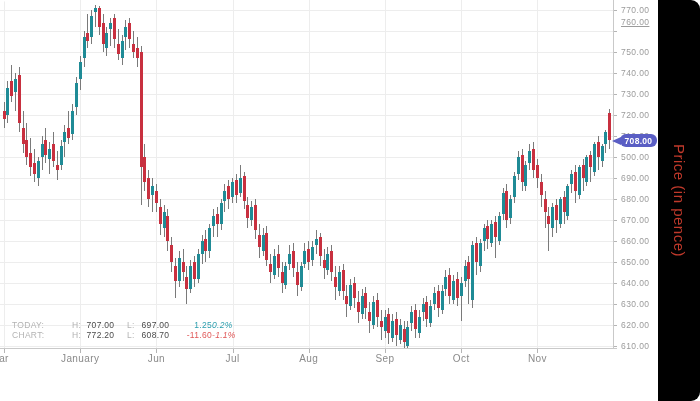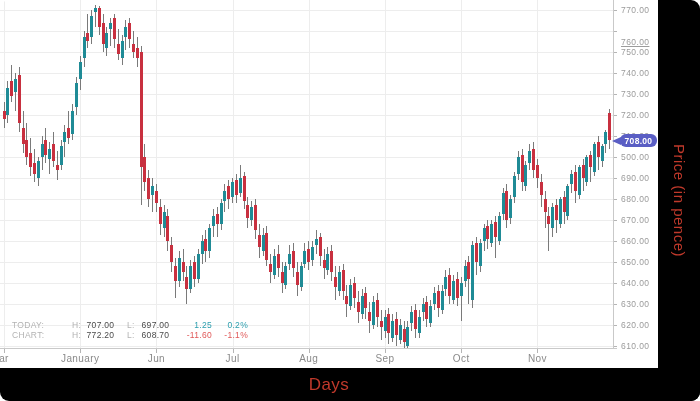--- a/index.html
+++ b/index.html
@@ -19,21 +19,21 @@
          color:#fff;font-size:8.5px;font-weight:bold;display:flex;align-items:center;justify-content:center;
          letter-spacing:.3px;z-index:4;}
   .badge:before{content:"";position:absolute;left:-8px;top:2.5px;width:0;height:0;
          border-top:4px solid transparent;border-bottom:4px solid transparent;border-right:9px solid #5a5ec4;}
   .stats{position:absolute;left:12px;top:320px;font-size:8.5px;letter-spacing:.3px;line-height:10px;z-index:3;}
   .stats .row{display:flex;}
   .stats .lab{color:#b3b3b3;width:50px;}
   .stats .hl{color:#b3b3b3;width:12px;margin-left:10px;}
   .stats .val{color:#4a4a4a;width:33px;text-align:center;}
   .stats .chg{width:40px;text-align:right;}
-  .stats .pct{width:36px;text-align:right;}
+  .stats .pct{width:36px;font-style:italic;}
   .up-text{color:#2b9eae;}
   .down-text{color:#e05858;}
   .right-panel{position:absolute;left:658px;top:0;width:42px;height:401px;background:#000;z-index:5;
          display:flex;align-items:center;justify-content:center;}
   .y-title{writing-mode:vertical-rl;color:#c0392b;font-size:15px;letter-spacing:.5px;}
   .bottom-panel{position:absolute;left:0;top:368px;width:700px;height:33px;background:#000;z-index:6;
          display:flex;align-items:center;}
   .x-title{color:#c0392b;font-size:17px;letter-spacing:.5px;width:658px;text-align:center;}
 </style>
 </head>
@@ -414,23 +414,20 @@
       <span class="val">608.70</span>
       <span class="chg down-text">-11.60</span>
       <span class="pct down-text">-1.1%</span>
     </div>
   </div>
 
   <div class="right-panel">
     <span class="y-title">Price (in pence)</span>
   </div>
 
-  <div class="bottom-panel">
-    <span class="x-title">Days</span>
-  </div>
 
 <div class="y-tick" style="top: 345.996px;"></div>
     <div class="y-label" style="top: 340.996px;">610.00</div>
     <div class="y-tick" style="top: 324.996px;"></div>
     <div class="y-label" style="top: 319.996px;">620.00</div>
     <div class="y-tick" style="top: 303.996px;"></div>
     <div class="y-label" style="top: 298.996px;">630.00</div>
     <div class="y-tick" style="top: 282.996px;"></div>
     <div class="y-label" style="top: 277.996px;">640.00</div>
     <div class="y-tick" style="top: 261.996px;"></div>
@@ -449,21 +446,21 @@
     <div class="y-label" style="top: 130.996px;">710.00</div>
     <div class="y-tick" style="top: 114.996px;"></div>
     <div class="y-label" style="top: 109.996px;">720.00</div>
     <div class="y-tick" style="top: 93.996px;"></div>
     <div class="y-label" style="top: 88.996px;">730.00</div>
     <div class="y-tick" style="top: 72.996px;"></div>
     <div class="y-label" style="top: 67.996px;">740.00</div>
     <div class="y-tick" style="top: 51.996px;"></div>
     <div class="y-label" style="top: 46.996px;">750.00</div>
     <div class="y-tick" style="top: 30.996px;"></div>
-    <div class="y-label" style="top: 37px; text-decoration: underline;">760.00</div>
+    <div class="y-label" style="top: 17px; text-decoration: underline;">760.00</div>
     <div class="y-tick" style="top: 9.996px;"></div>
     <div class="y-label" style="top: 4.996px;">770.00</div>
     <div class="x-tick" style="left: 4px;"></div>
     <div class="x-label" style="left: 4px;">ar</div>
     <div class="x-tick" style="left: 80.2px;"></div>
     <div class="x-label" style="left: 80.2px;">January</div>
     <div class="x-tick" style="left: 156.4px;"></div>
     <div class="x-label" style="left: 156.4px;">Jun</div>
     <div class="x-tick" style="left: 232.6px;"></div>
     <div class="x-label" style="left: 232.6px;">Jul</div>

